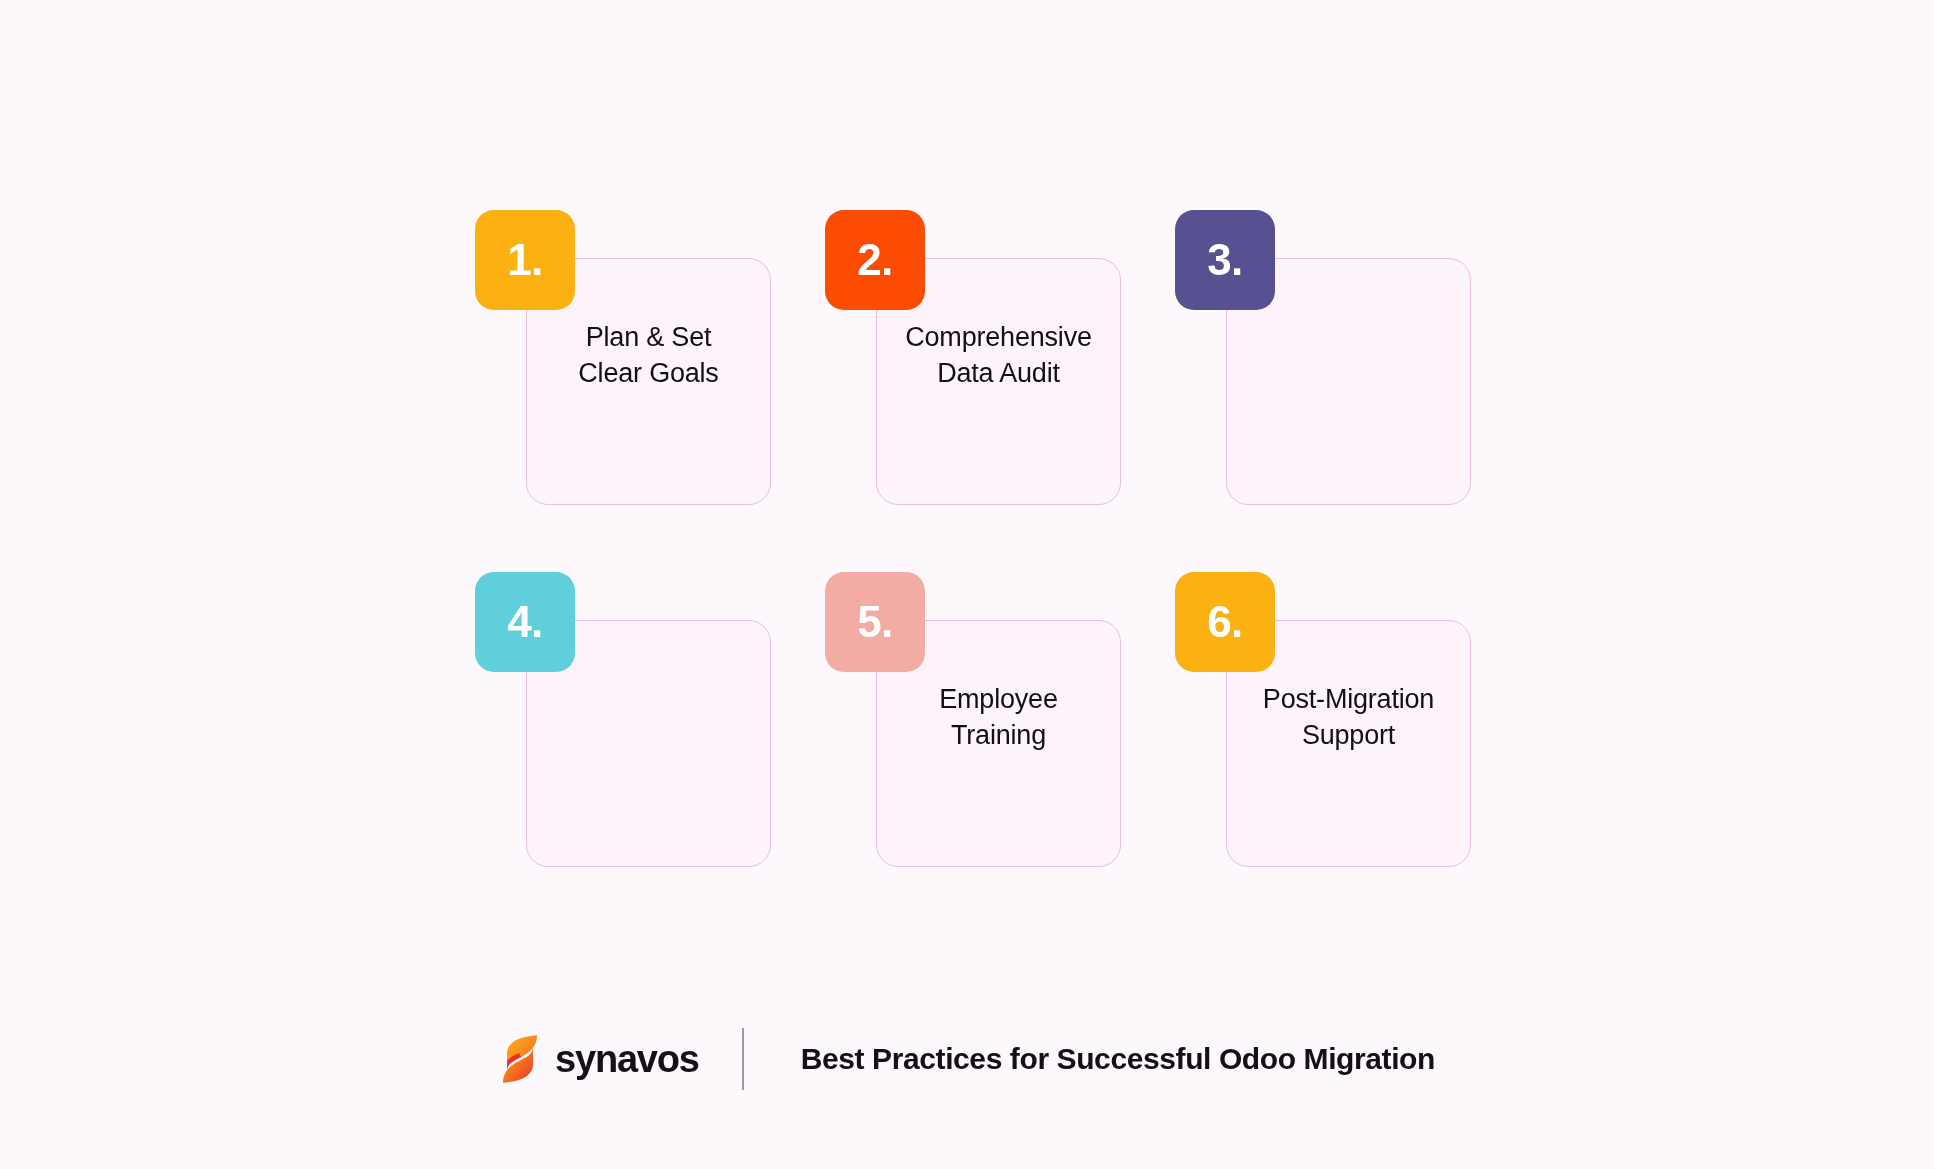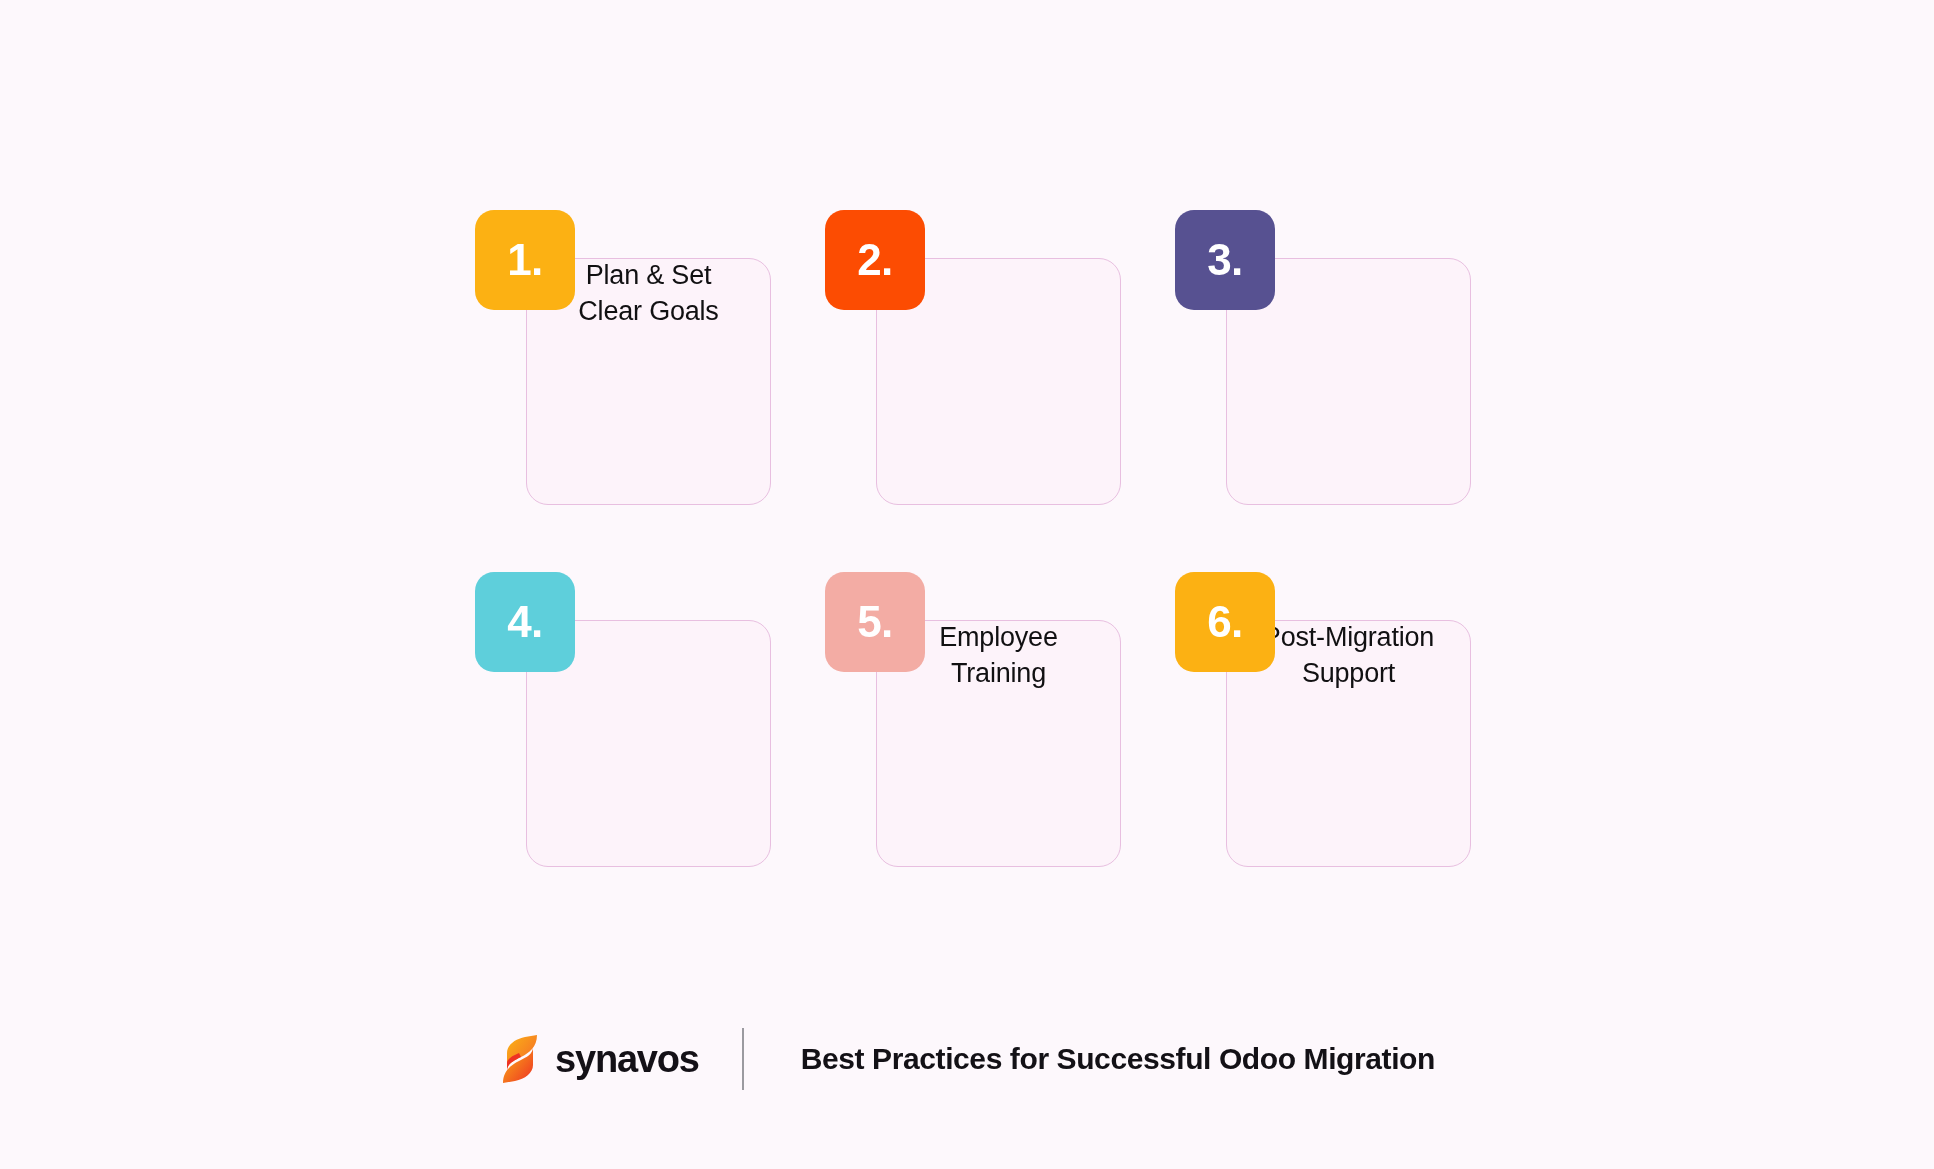--- a/index.html
+++ b/index.html
@@ -69,20 +69,21 @@
 
   .step-label {
     position: absolute;
     left: 51px;
     top: 48px;
     width: 245px;
     height: 247px;
     display: flex;
     align-items: flex-start;
     justify-content: center;
+    padding-top: 62px;
     z-index: 1;
     text-align: center;
     font-size: 27px;
     line-height: 1.33;
     color: #111012;
     letter-spacing: -0.2px;
     white-space: pre-line;
   }
 
   
@@ -137,20 +138,22 @@
     <div class="step-card" style="background: rgb(253, 243, 250); border-color: rgb(232, 191, 224);"></div>
     <div class="step-label">Plan &amp; Set
 Clear Goals</div>
     <div class="step-badge" style="background: rgb(252, 177, 19);">
       <span class="step-badge-number">1.</span>
     </div>
   </div>
 
   <div class="step">
     <div class="step-card" style="background: rgb(253, 243, 250); border-color: rgb(232, 191, 224);"></div>
+    <div class="step-label">Comprehensive
+Data Audit</div>
     <div class="step-badge" style="background: rgb(252, 76, 2);">
       <span class="step-badge-number">2.</span>
     </div>
   </div>
 
   <div class="step">
     <div class="step-card" style="background: rgb(253, 243, 250); border-color: rgb(232, 191, 224);"></div>
     <div class="step-badge" style="background: rgb(87, 81, 145);">
       <span class="step-badge-number">3.</span>
     </div>

